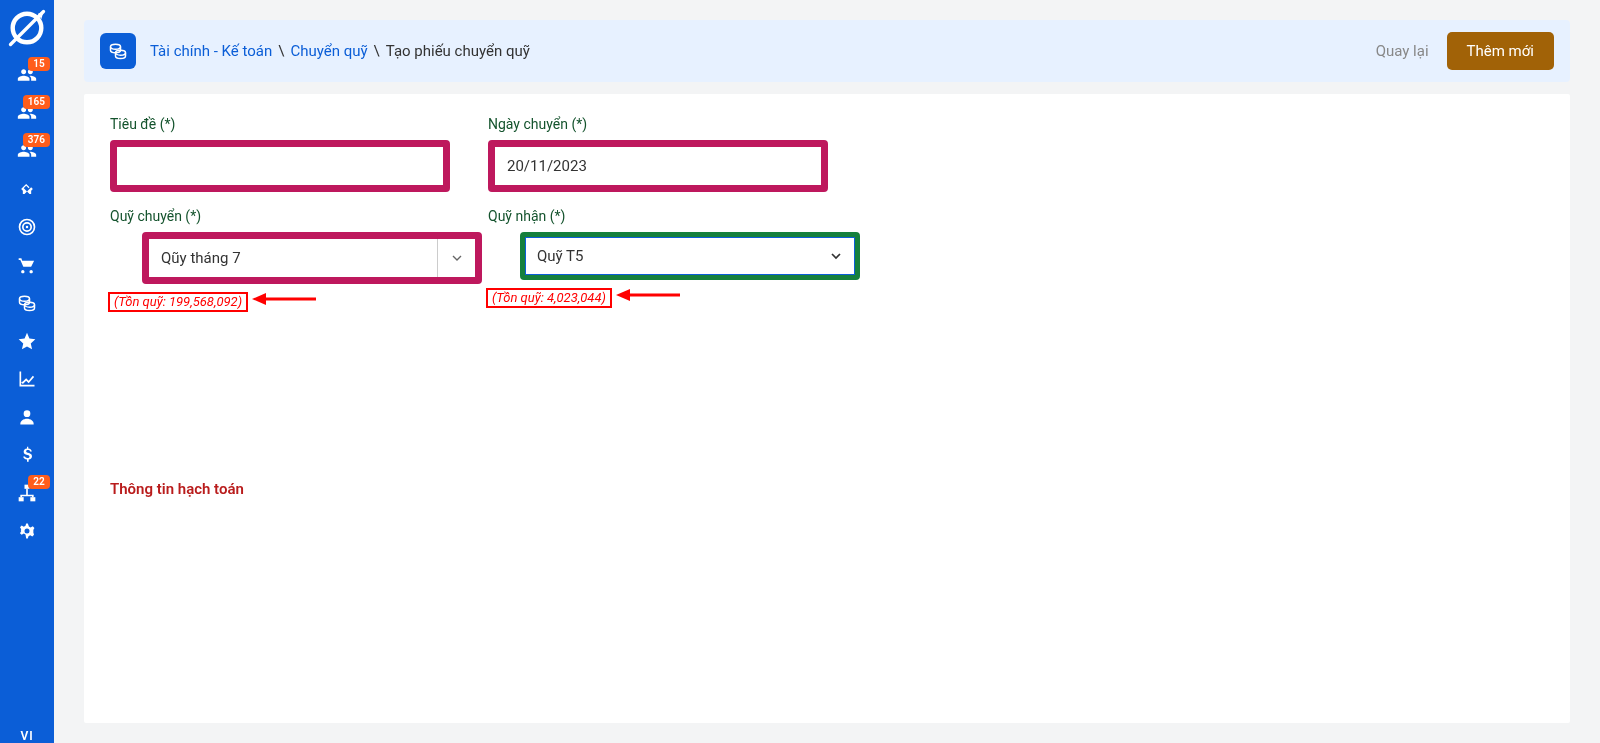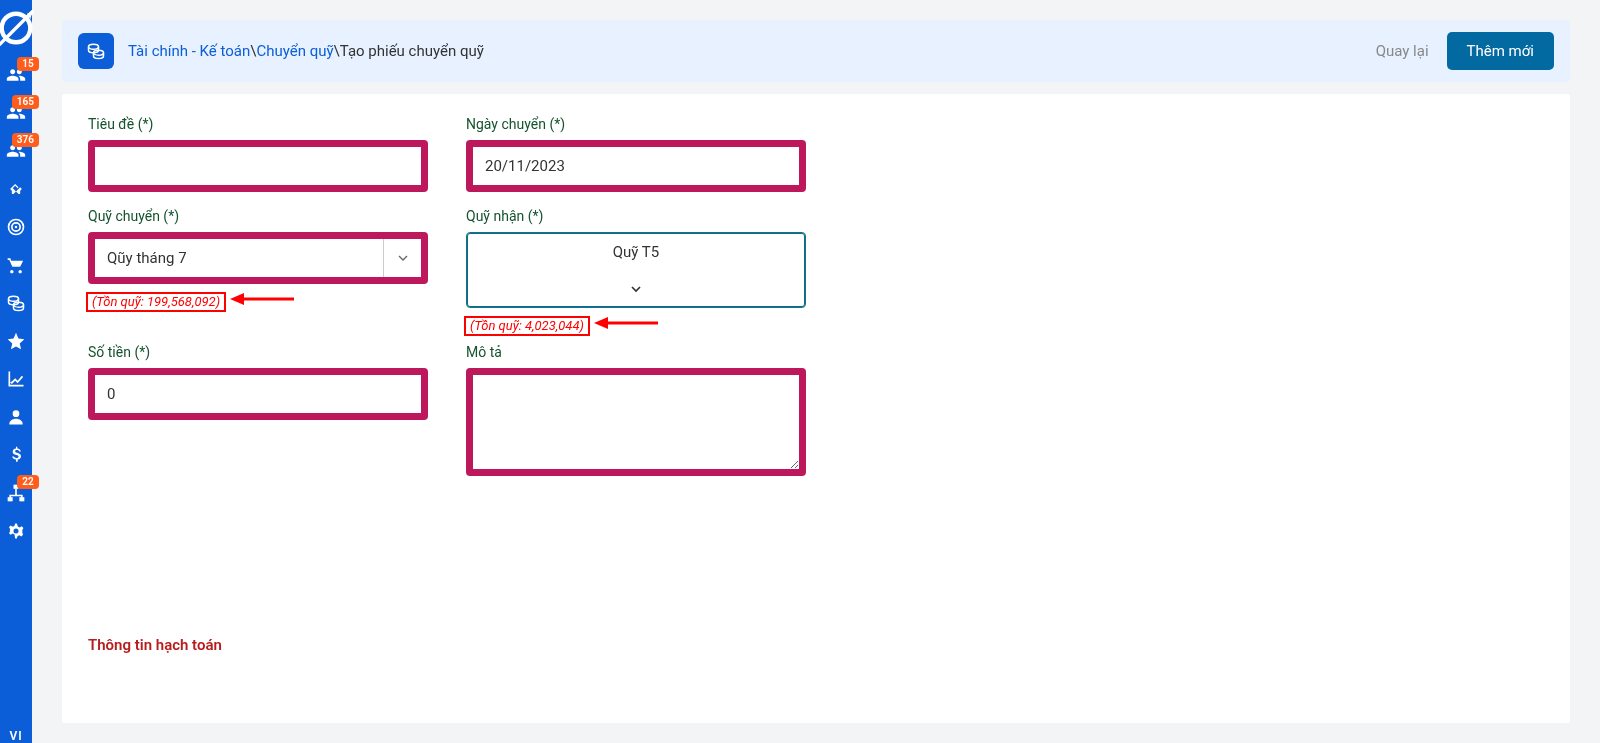--- a/index.html
+++ b/index.html
@@ -10,21 +10,21 @@
     }
     body {
       background: #f3f4f5;
       display: flex;
       width: 1600px;
       height: 743px;
       overflow: hidden;
     }
     
     .sidebar {
-      width: 32px;
+      width: 54px;
       background: #0b5ed7;
       display: flex;
       flex-direction: column;
       align-items: center;
       padding-top: 6px;
       flex-shrink: 0;
       position: relative;
     }
     .sidebar .logo {
       width: 44px;
@@ -102,20 +102,21 @@
     }
     .headerbar .icon-box svg {
       width: 20px;
       height: 20px;
       fill: #fff;
     }
     .headerbar .crumb {
       font-size: 15px;
       display: flex;
       align-items: flex-start;
+      gap: 6px;
     }
     .headerbar .crumb .link {
       color: #0b5ed7;
       cursor: pointer;
     }
     .headerbar .crumb .sep {
       color: #333;
     }
     .headerbar .crumb .cur {
       color: #333;
@@ -123,21 +124,21 @@
     .headerbar .spacer {
       flex: 1;
     }
     .headerbar .back-link {
       color: #888;
       font-size: 15px;
       margin-right: 18px;
       cursor: pointer;
     }
     .headerbar .btn-primary {
-      background: #0369a1;
+      background: #a16207;
       color: #fff;
       border: none;
       padding: 10px 20px;
       font-size: 15px;
       border-radius: 5px;
       cursor: pointer;
     }
     
     .panel {
       background: #fff;
@@ -171,42 +172,42 @@
       width: 100%;
       outline: none;
       background: #fff;
     }
     .select {
       display: flex;
       align-items: center;
       justify-content: space-between;
       cursor: pointer;
       padding: 0;
+      margin-left: 32px;
     }
     .select .sel-text {
       padding: 10px 12px;
       color: #333;
       flex: 1;
     }
     .select .caret-box {
       border-left: 1px solid #ccc;
       width: 38px;
       height: 100%;
       display: flex;
       align-items: center;
       justify-content: center;
       padding: 10px 0;
     }
     .select .caret-box.noborder {
       border-left: none;
     }
     .select.focus {
-      border: 1px solid #15803d;
+      border: 5px solid #15803d;
       box-shadow: 0 0 0 1px #0b5ed7 inset;
-      flex-direction: column;
     }
     .caret-icon {
       width: 16px;
       height: 16px;
       stroke: #666;
       stroke-width: 2;
       fill: none;
     }
     .caret-icon.bold {
       stroke: #333;
@@ -433,27 +434,17 @@
           <svg class="arrow-graphic" width="64" height="18" viewBox="0 0 64 18">
             <line x1="64" y1="9" x2="10" y2="9" stroke="#ff0000" stroke-width="3"></line>
             <polygon points="0,9 14,3 14,15" fill="#ff0000"></polygon>
           </svg>
         </div>
       </div>
     </div>
 
     <div class="gap-block"></div>
 
-    <div class="form-row">
-      <div class="form-col">
-        <label class="label">Số tiền (*)</label>
-        <input class="input" value="0" style="">
-      </div>
-      <div class="form-col">
-        <label class="label">Mô tả</label>
-        <textarea class="textarea" style=""></textarea>
-      </div>
-    </div>
 
     <div class="section-title">Thông tin hạch toán</div>
 
   </div>
 </div>
 
 </body></html>

